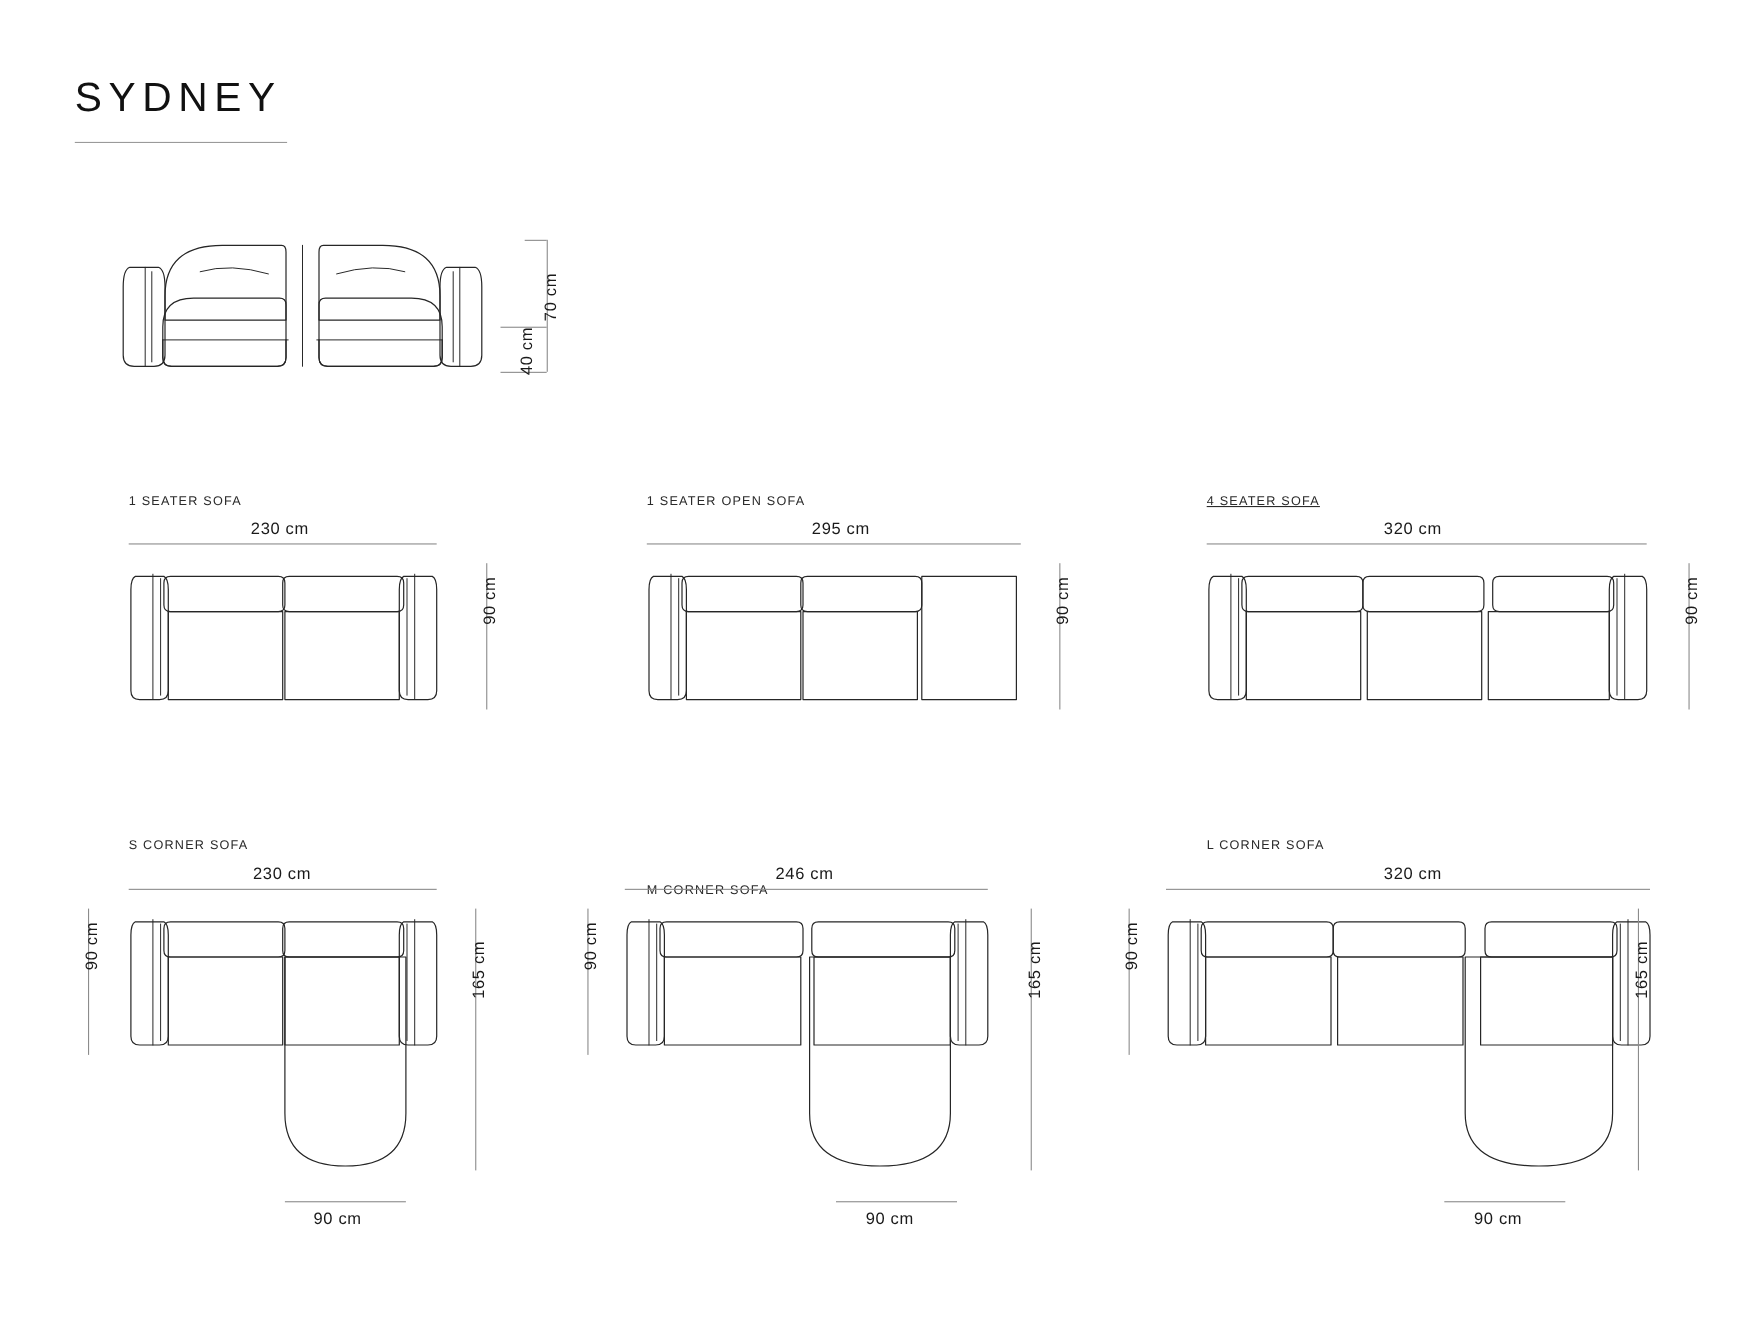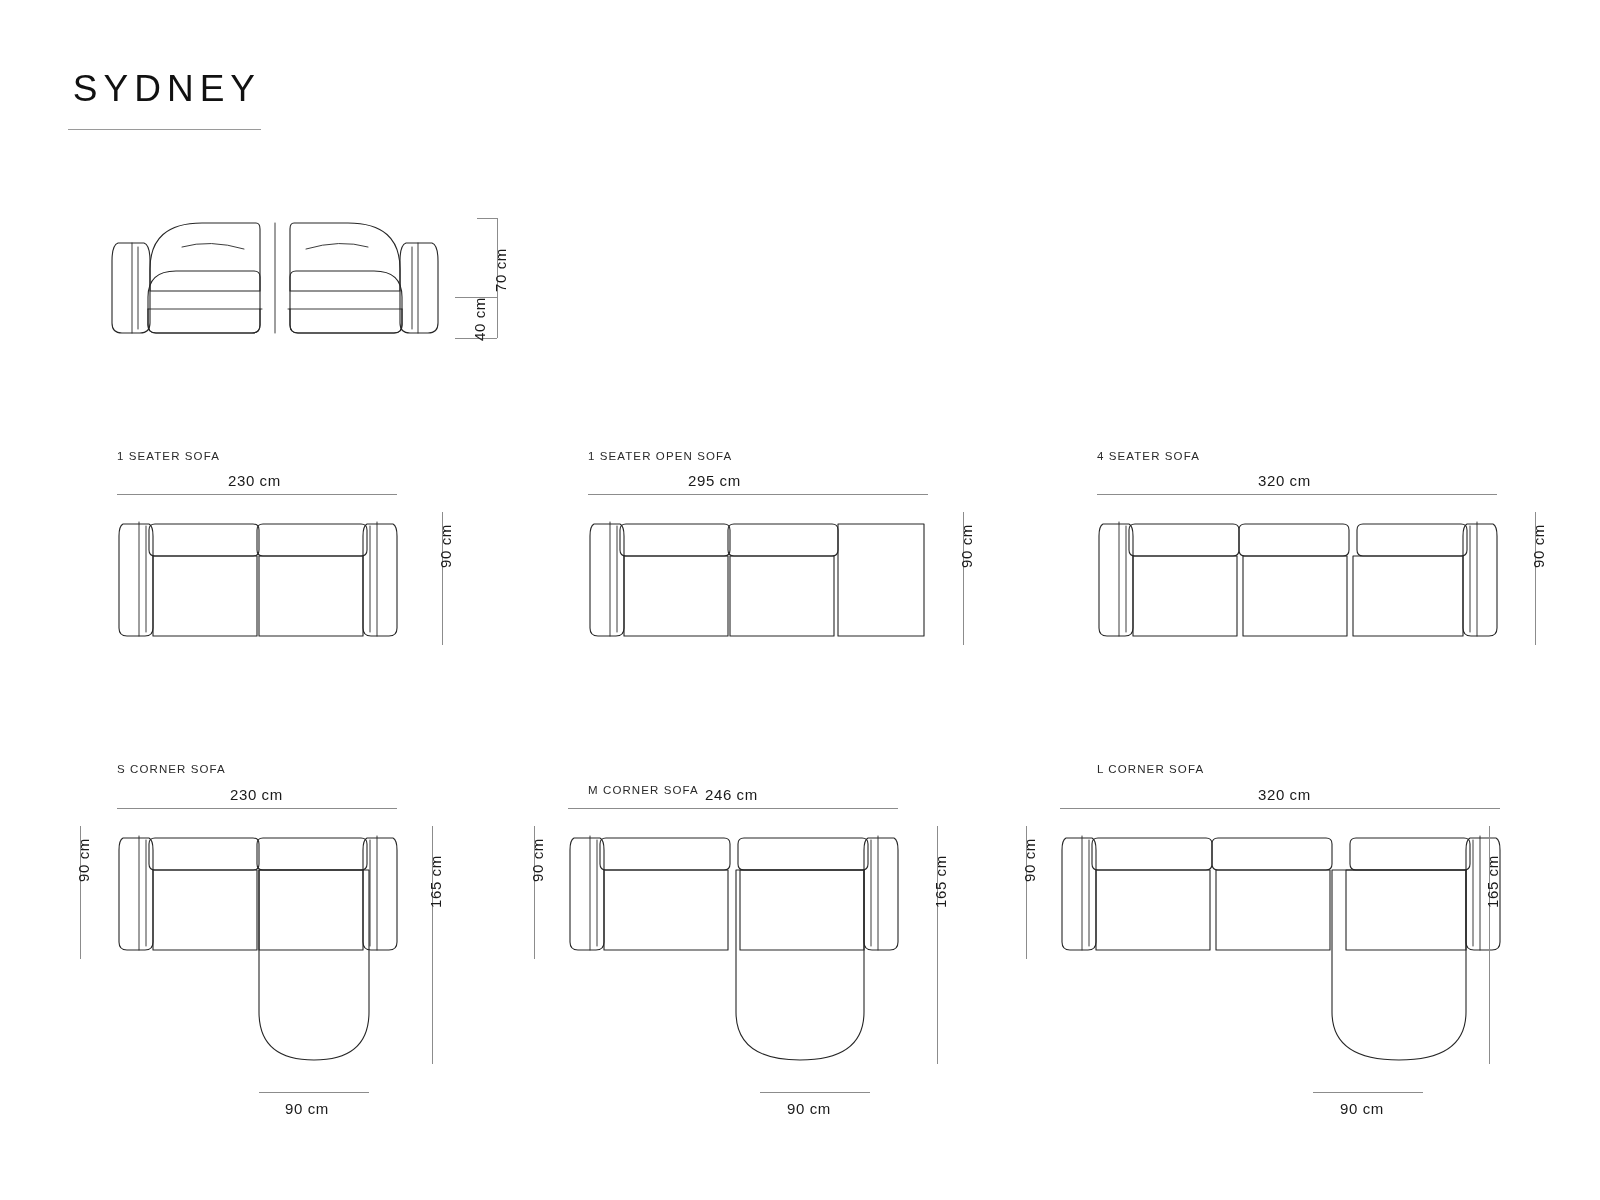--- a/index.html
+++ b/index.html
@@ -14,21 +14,20 @@
     font-family: "Liberation Sans", sans-serif;
     color: #1a1a1a;
     overflow: hidden;
   }
 
   
   .title-block {
     position: absolute;
     left: 68px;
     top: 70px;
-    text-align: right;
   }
   .title-text {
     font-size: 37px;
     letter-spacing: 6px;
     font-weight: 400;
     color: #111;
     line-height: 1;
   }
   .title-rule {
     width: 193px;
@@ -142,42 +141,42 @@
     <path d="M244 14 h-98 q-6 0 -6 6 v20 q0 6 6 6 h98 q6 0 6 -6 v-20 q0 -6 -6 -6 z"></path>
 
     <path d="M36 46 h104 v80 h-104 z"></path>
     <path d="M246 46 h-104 v80 h104 z"></path>
   </svg>
 </div>
 <div class="rule-v" style="left:442px; top:512px; height:133px;"></div>
 <div class="dim-label vert" style="left:437px; top:568px;">90 cm</div>
 
 <div class="model-label" style="left:588px; top:450px;">1 SEATER OPEN SOFA</div>
-<div class="dim-label" style="left:688px; top:472px;">295 cm</div>
+<div class="dim-label" style="left:738px; top:472px;">295 cm</div>
 <div class="rule-h" style="left:588px; top:494px; width:340px;"></div>
 <div class="block" style="left:588px; top:510px;">
   <svg class="sofa-svg" width="342" height="135" viewBox="0 0 342 135">
 
     <path d="M6 14 q-4 2 -4 12 v92 q0 8 8 8 h18 q8 0 8 -8 v-92 q0 -10 -4 -12 z"></path>
     <path class="thin" d="M22 12 v114"></path>
     <path class="thin" d="M29 16 v106"></path>
 
     <path d="M38 14 h98 q6 0 6 6 v20 q0 6 -6 6 h-98 q-6 0 -6 -6 v-20 q0 -6 6 -6 z"></path>
     <path d="M244 14 h-98 q-6 0 -6 6 v20 q0 6 6 6 h98 q6 0 6 -6 v-20 q0 -6 -6 -6 z"></path>
 
     <path d="M36 46 h104 v80 h-104 z"></path>
     <path d="M246 46 h-104 v80 h104 z"></path>
 
     <path d="M250 14 h86 v112 h-86 z"></path>
   </svg>
 </div>
 <div class="rule-v" style="left:963px; top:512px; height:133px;"></div>
 <div class="dim-label vert" style="left:958px; top:568px;">90 cm</div>
 
-<div class="model-label" style="left:1097px; top:450px;">4 SEATER SOFA</div>
+<div class="model-label" style="left:1097px; top:450px;text-decoration:underline;">4 SEATER SOFA</div>
 <div class="dim-label" style="left:1258px; top:472px;">320 cm</div>
 <div class="rule-h" style="left:1097px; top:494px; width:400px;"></div>
 <div class="block" style="left:1097px; top:510px;">
   <svg class="sofa-svg" width="402" height="135" viewBox="0 0 402 135">
 
     <path d="M6 14 q-4 2 -4 12 v92 q0 8 8 8 h18 q8 0 8 -8 v-92 q0 -10 -4 -12 z"></path>
     <path class="thin" d="M22 12 v114"></path>
     <path class="thin" d="M29 16 v106"></path>
 
     <path d="M396 14 q4 2 4 12 v92 q0 8 -8 8 h-18 q-8 0 -8 -8 v-92 q0 -10 4 -12 z"></path>
@@ -219,21 +218,21 @@
     <path d="M142 46 h110 v142 q0 48 -55 48 q-55 0 -55 -48 z"></path>
   </svg>
 </div>
 <div class="rule-v" style="left:80px; top:826px; height:133px;"></div>
 <div class="dim-label vert" style="left:75px; top:882px;">90 cm</div>
 <div class="rule-v" style="left:432px; top:826px; height:238px;"></div>
 <div class="dim-label vert" style="left:427px; top:908px;">165 cm</div>
 <div class="rule-h" style="left:259px; top:1092px; width:110px;"></div>
 <div class="dim-label" style="left:285px; top:1100px;">90 cm</div>
 
-<div class="model-label" style="left:588px; top:784px;">M CORNER SOFA</div>
+<div class="model-label" style="left:588px; top:804px;">M CORNER SOFA</div>
 <div class="dim-label" style="left:705px; top:786px;">246 cm</div>
 <div class="rule-h" style="left:568px; top:808px; width:330px;"></div>
 <div class="block" style="left:568px; top:824px;">
   <svg class="sofa-svg" width="332" height="250" viewBox="0 0 332 250">
 
     <path d="M6 14 q-4 2 -4 12 v92 q0 8 8 8 h18 q8 0 8 -8 v-92 q0 -10 -4 -12 z"></path>
     <path class="thin" d="M22 12 v114"></path>
     <path class="thin" d="M29 16 v106"></path>
 
     <path d="M326 14 q4 2 4 12 v92 q0 8 -8 8 h-18 q-8 0 -8 -8 v-92 q0 -10 4 -12 z"></path>

